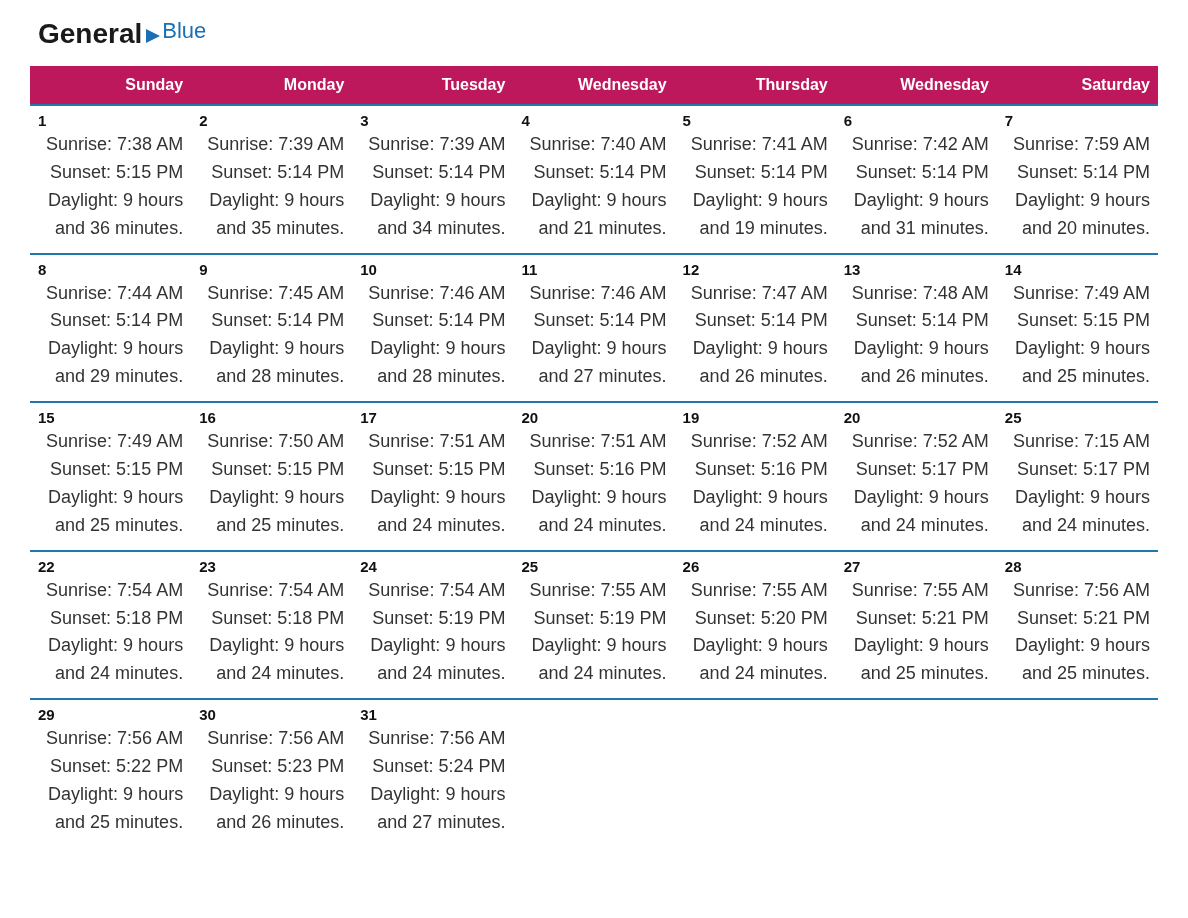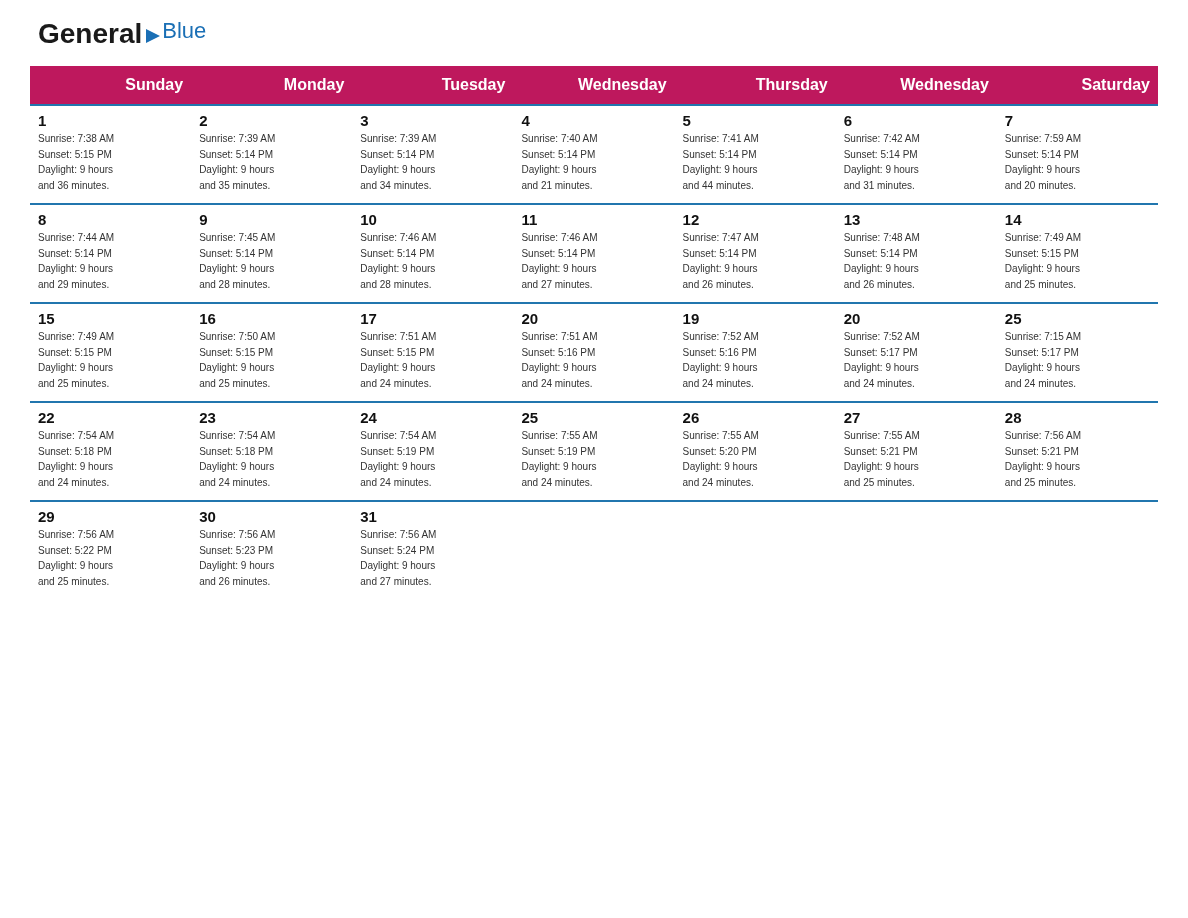--- a/index.html
+++ b/index.html
@@ -72,23 +72,24 @@
       background: #fff;
       color: #222;
     }
     .day-num {
       font-size: 15px;
       font-weight: bold;
       margin-bottom: 2px;
       color: #111;
     }
     .day-info {
-      font-size: 10px;
+      font-size: 18px;
       line-height: 1.55;
       color: #333;
+      text-align: right;
     }
     .empty-cell {
       border-top: 2px solid #2176ae;
       background: #fff;
     }
     tbody tr:last-child td {
       border-bottom: none;
     }
   </style>
 </head>
@@ -135,21 +136,21 @@
         <td>
           <div class="day-num">3</div>
           <div class="day-info"><span>Sunrise: 7:39 AM</span><br><span>Sunset: 5:14 PM</span><br><span>Daylight: 9 hours</span><br><span>and 34 minutes.</span></div>
         </td>
         <td>
           <div class="day-num">4</div>
           <div class="day-info"><span>Sunrise: 7:40 AM</span><br><span>Sunset: 5:14 PM</span><br><span>Daylight: 9 hours</span><br><span>and 21 minutes.</span></div>
         </td>
         <td>
           <div class="day-num">5</div>
-          <div class="day-info"><span>Sunrise: 7:41 AM</span><br><span>Sunset: 5:14 PM</span><br><span>Daylight: 9 hours</span><br><span>and 44 minutes.</span></div>
+          <div class="day-info"><span>Sunrise: 7:41 AM</span><br><span>Sunset: 5:14 PM</span><br><span>Daylight: 9 hours</span><br><span>and 19 minutes.</span></div>
         </td>
         <td>
           <div class="day-num">6</div>
           <div class="day-info"><span>Sunrise: 7:42 AM</span><br><span>Sunset: 5:14 PM</span><br><span>Daylight: 9 hours</span><br><span>and 31 minutes.</span></div>
         </td>
         <td>
           <div class="day-num">7</div>
           <div class="day-info"><span>Sunrise: 7:59 AM</span><br><span>Sunset: 5:14 PM</span><br><span>Daylight: 9 hours</span><br><span>and 20 minutes.</span></div>
         </td>
       </tr>

